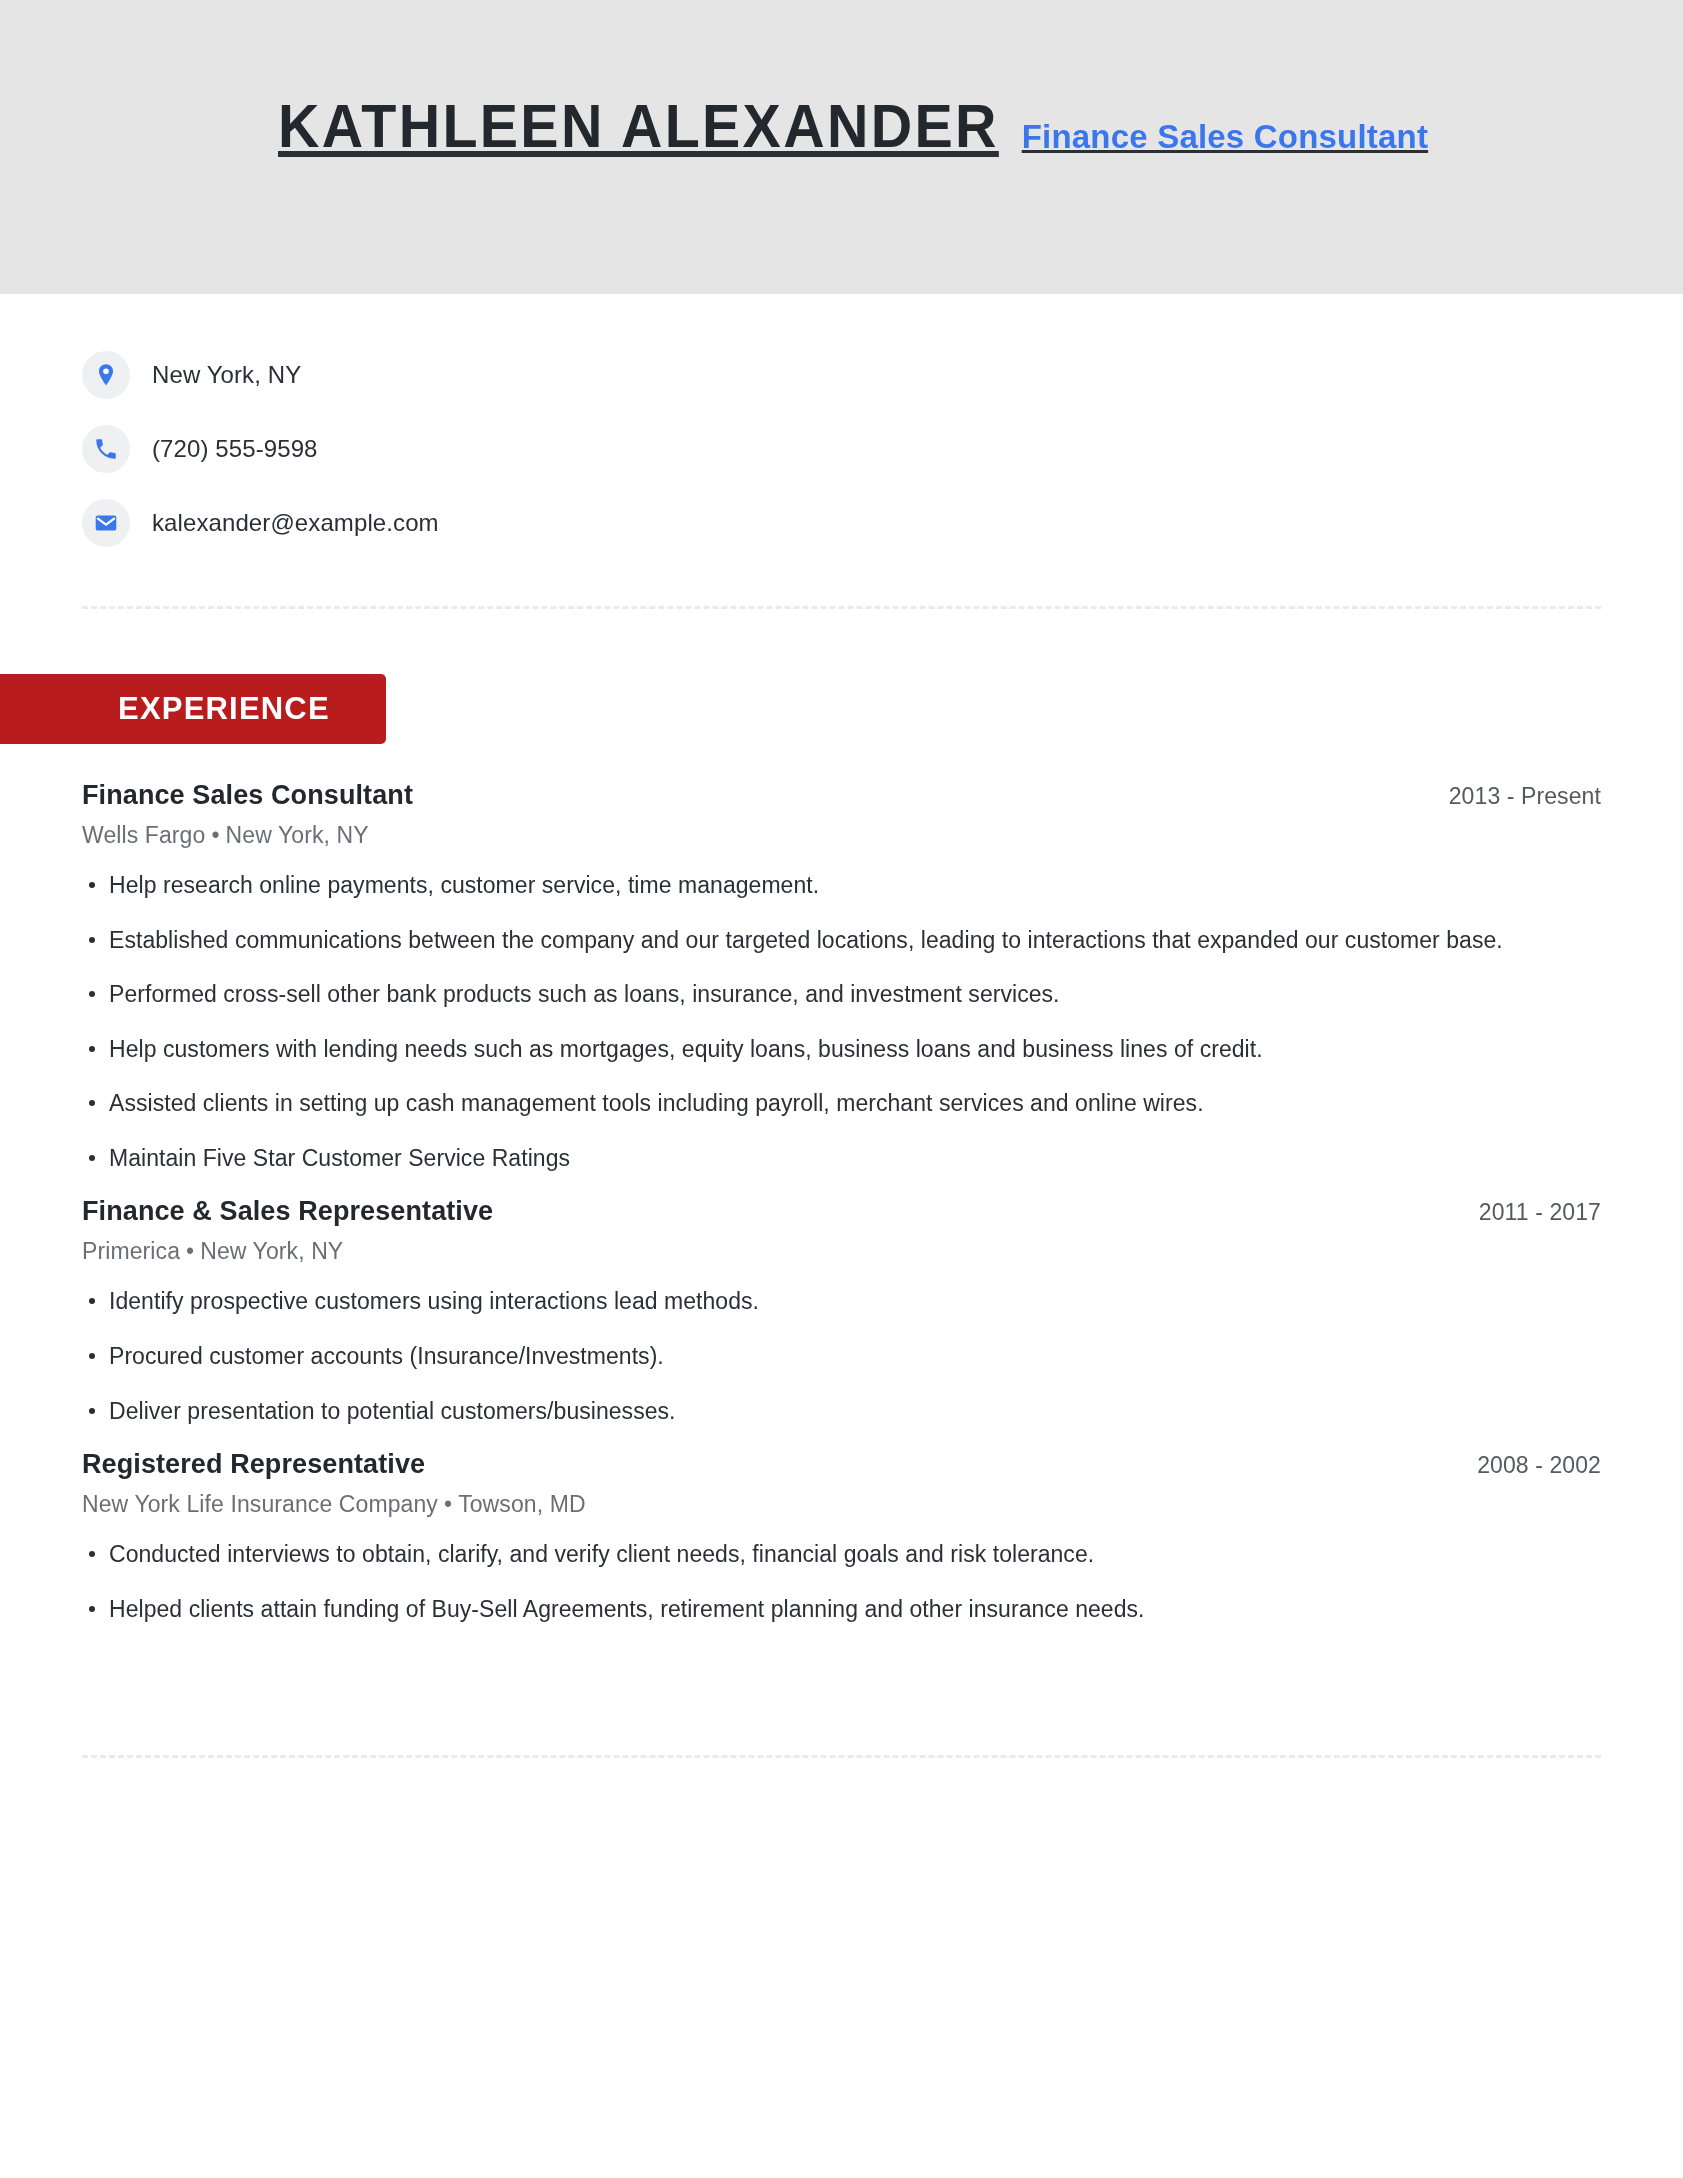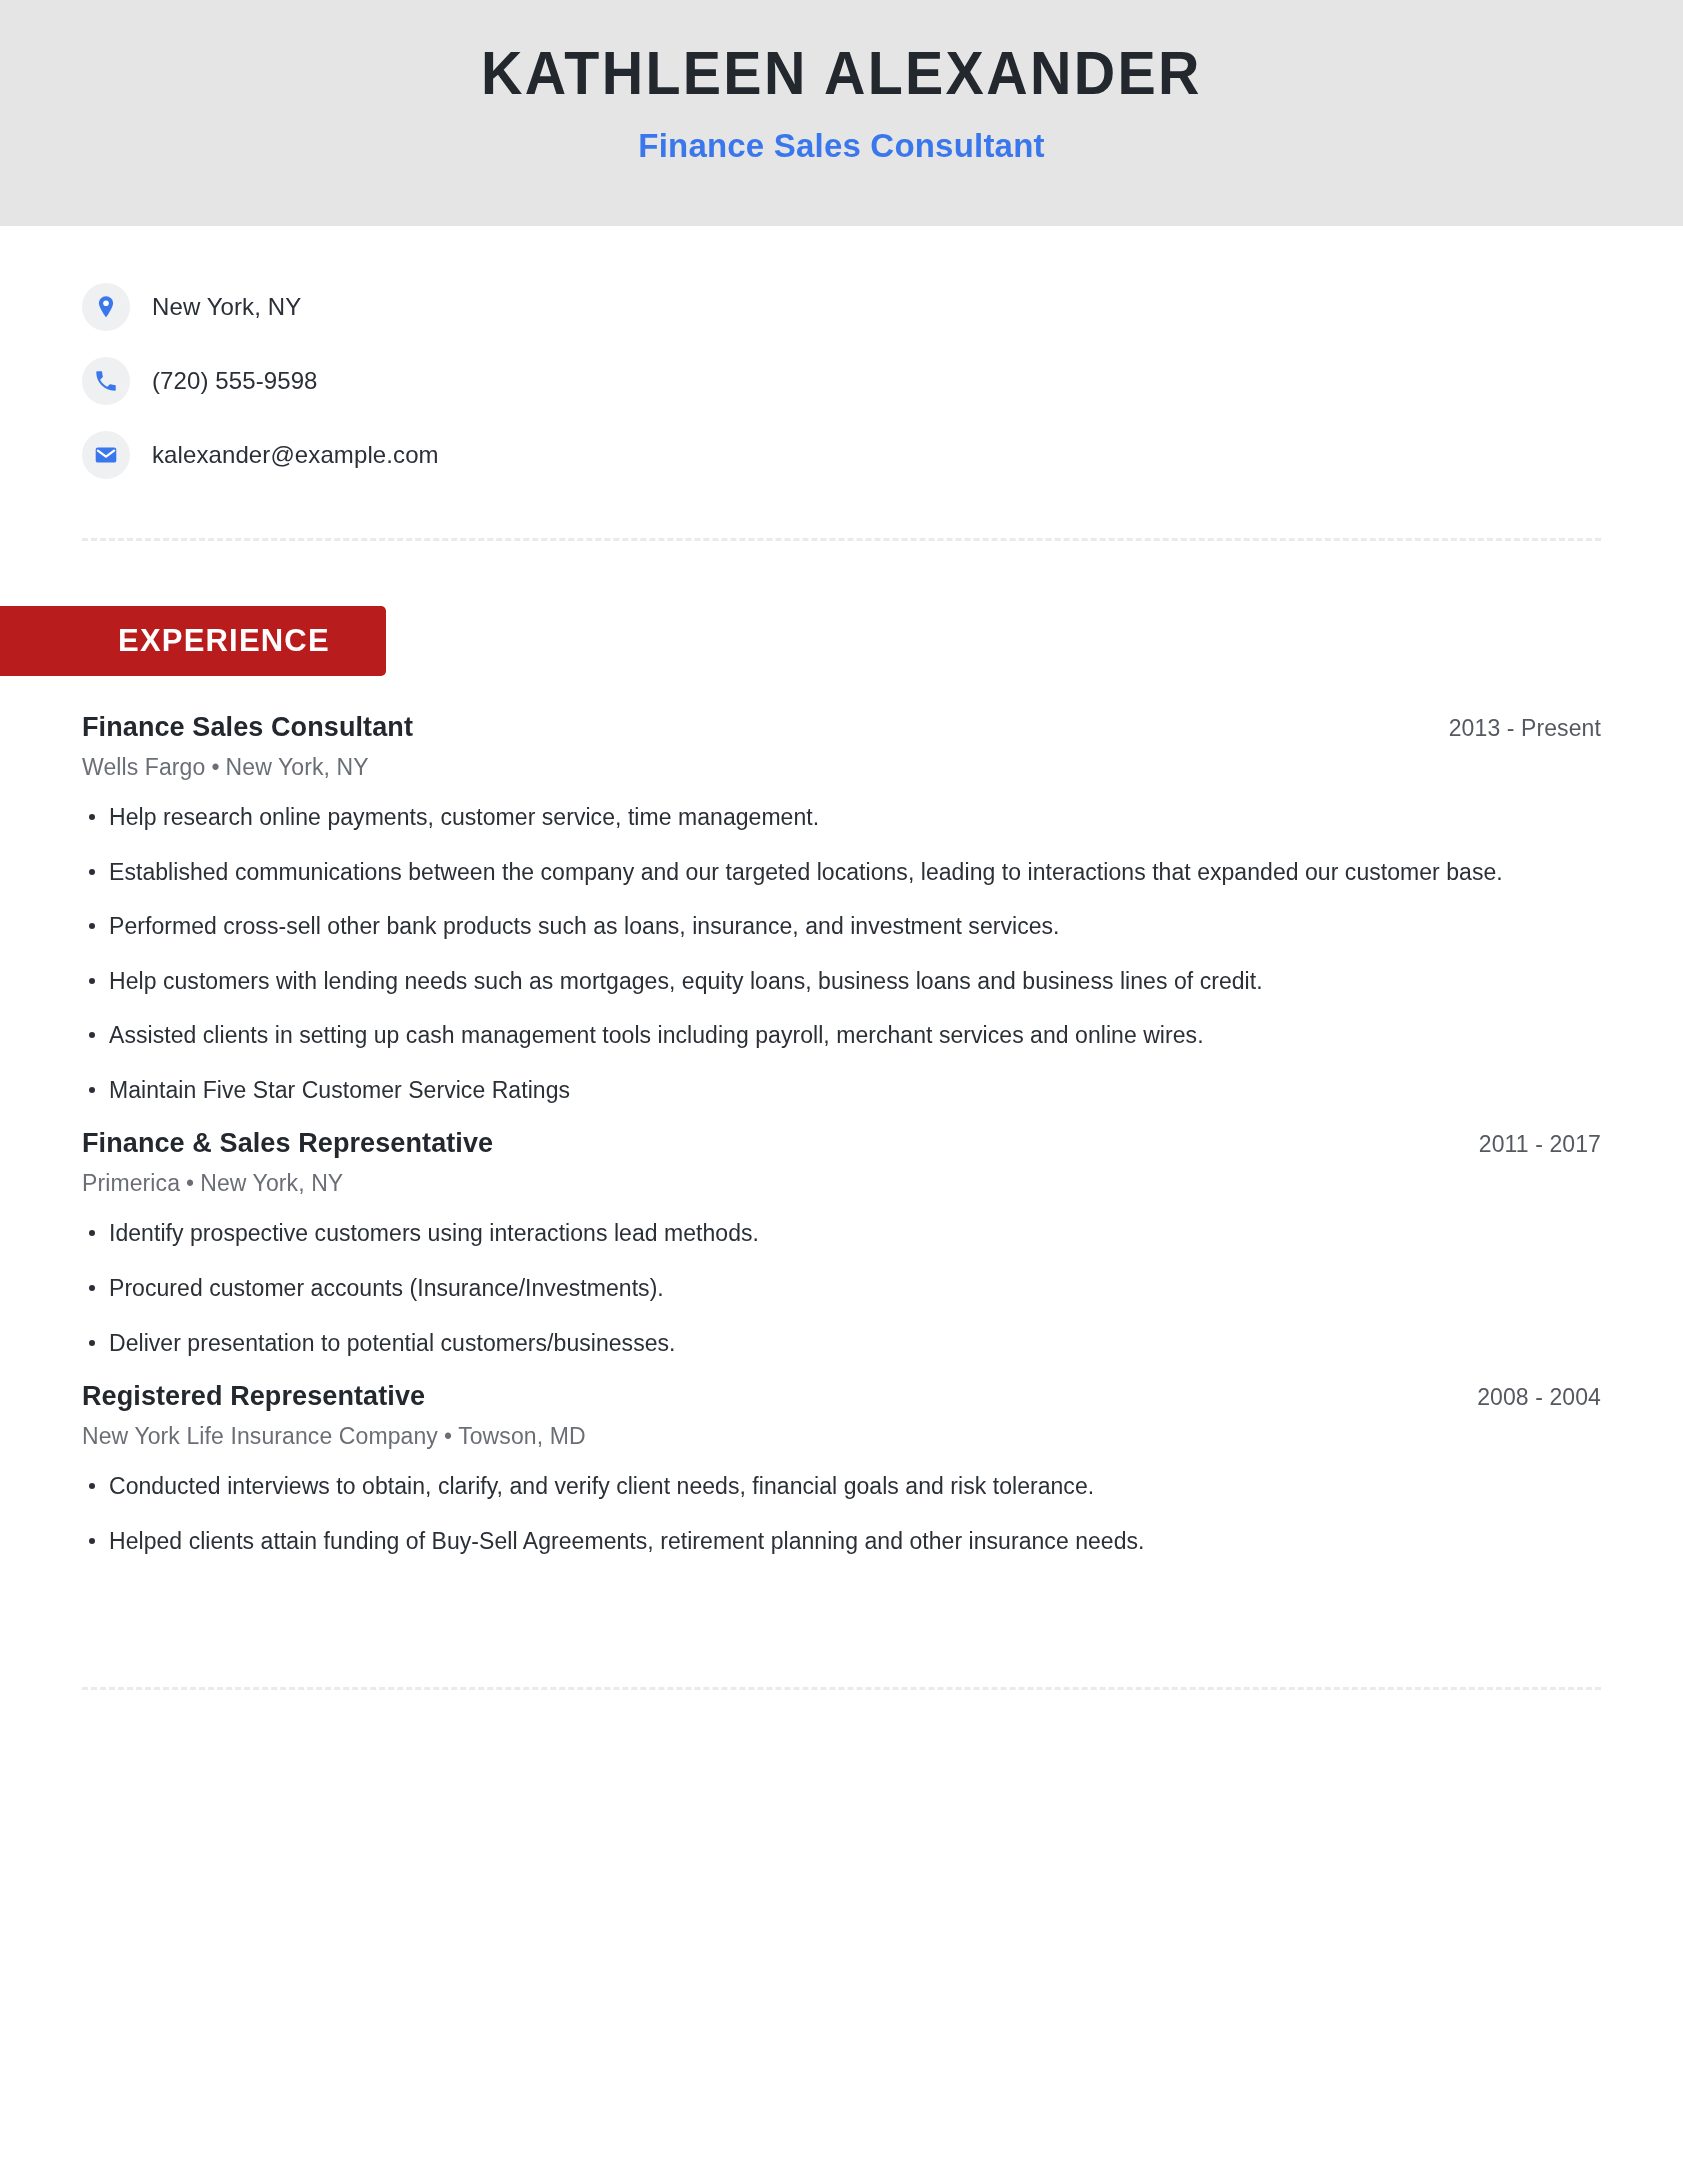--- a/index.html
+++ b/index.html
@@ -12,28 +12,28 @@
     height: 2178px;
     font-family: "Liberation Sans", "DejaVu Sans", sans-serif;
     color: #2b2f36;
     position: relative;
     overflow: hidden;
   }
 
   
   .header-band {
     background: #e5e5e5;
-    height: 226px;
+    height: 294px;
     width: 100%;
     display: flex;
-    flex-direction: column;
     align-items: center;
     justify-content: center;
     box-sizing: border-box;
     padding-bottom: 20px;
+    text-decoration: underline;
   }
   .full-name {
     font-size: 61px;
     font-weight: 700;
     letter-spacing: 2.5px;
     color: #23272e;
     text-transform: uppercase;
     line-height: 1.05;
     margin: 0 0 22px 0;
     transform: scaleX(0.94);
@@ -241,21 +241,21 @@
     <ul class="bullet-list">
       <li class="bullet-item">Identify prospective customers using interactions lead methods.</li>
       <li class="bullet-item">Procured customer accounts (Insurance/Investments).</li>
       <li class="bullet-item">Deliver presentation to potential customers/businesses.</li>
     </ul>
   </div>
 
   <div class="job-entry">
     <div class="job-header-row">
       <span class="job-title">Registered Representative</span>
-      <span class="job-dates">2008 - 2004</span>
+      <span class="job-dates">2008 - 2002</span>
     </div>
     <div class="job-meta">
       <span>New York Life Insurance Company</span><span class="sep">•</span><span>Towson, MD</span>
     </div>
     <ul class="bullet-list">
       <li class="bullet-item">Conducted interviews to obtain, clarify, and verify client needs, financial goals and risk tolerance.</li>
       <li class="bullet-item">Helped clients attain funding of Buy-Sell Agreements, retirement planning and other insurance needs.</li>
     </ul>
   </div>
 

